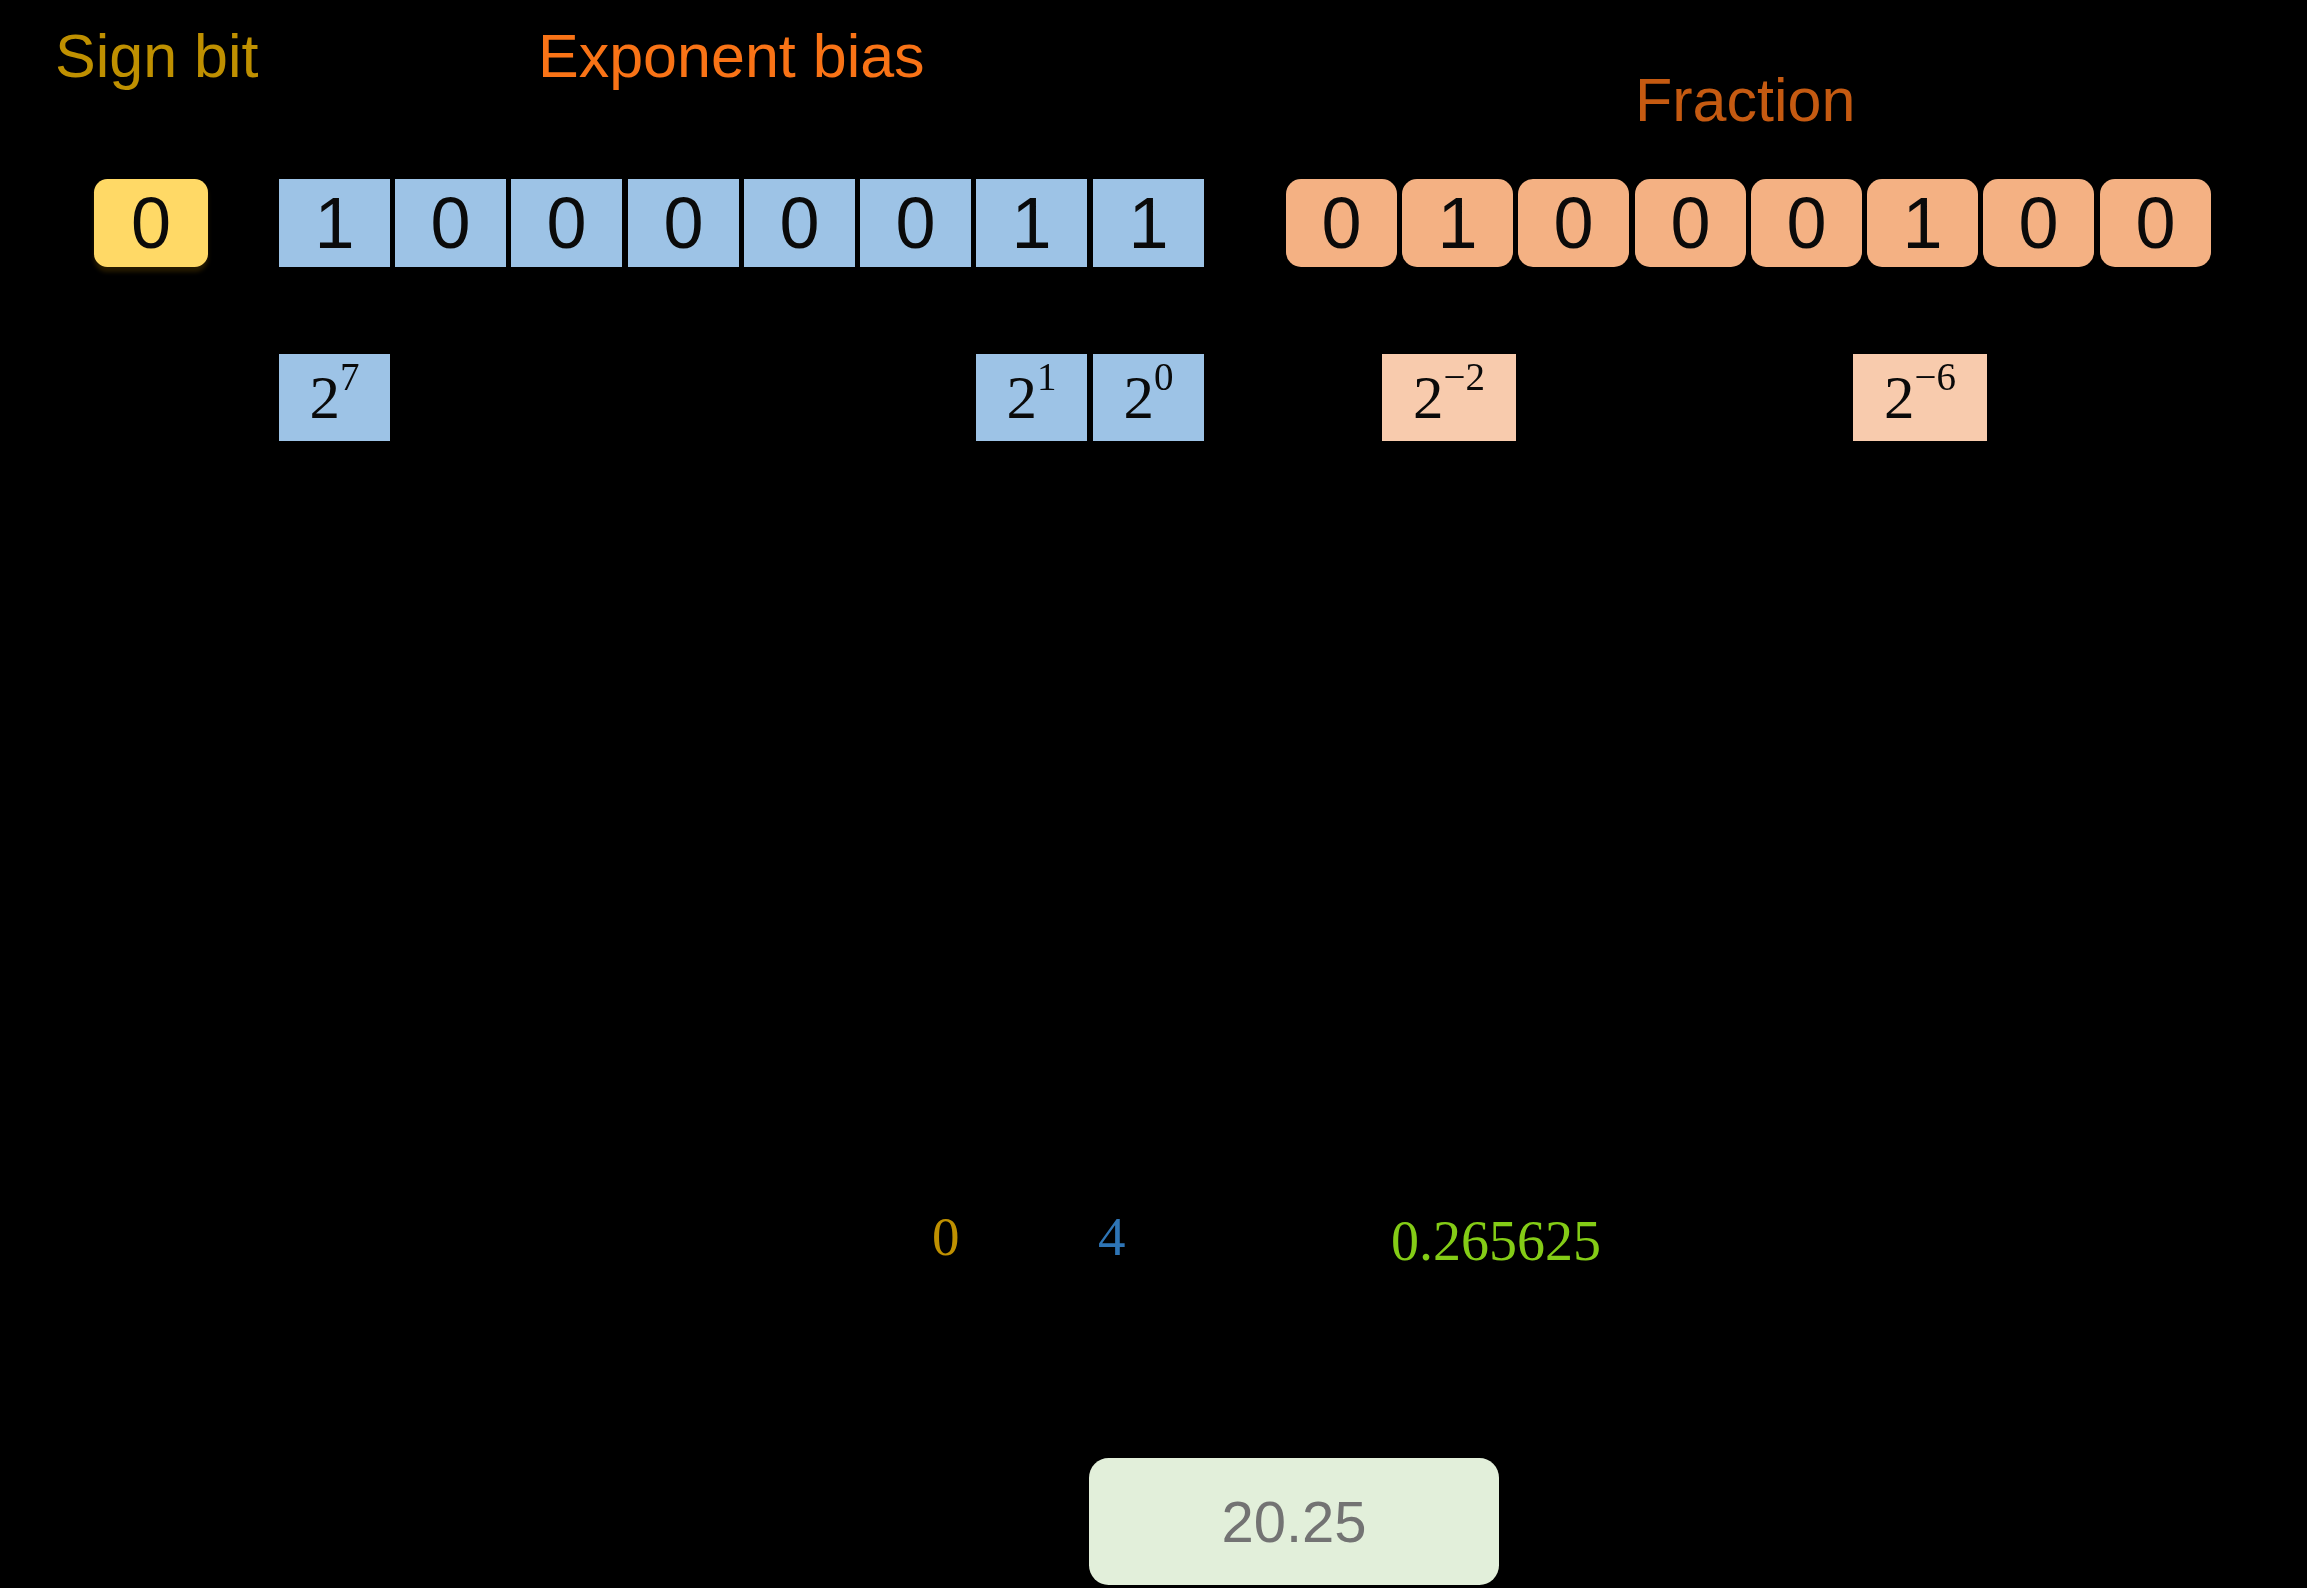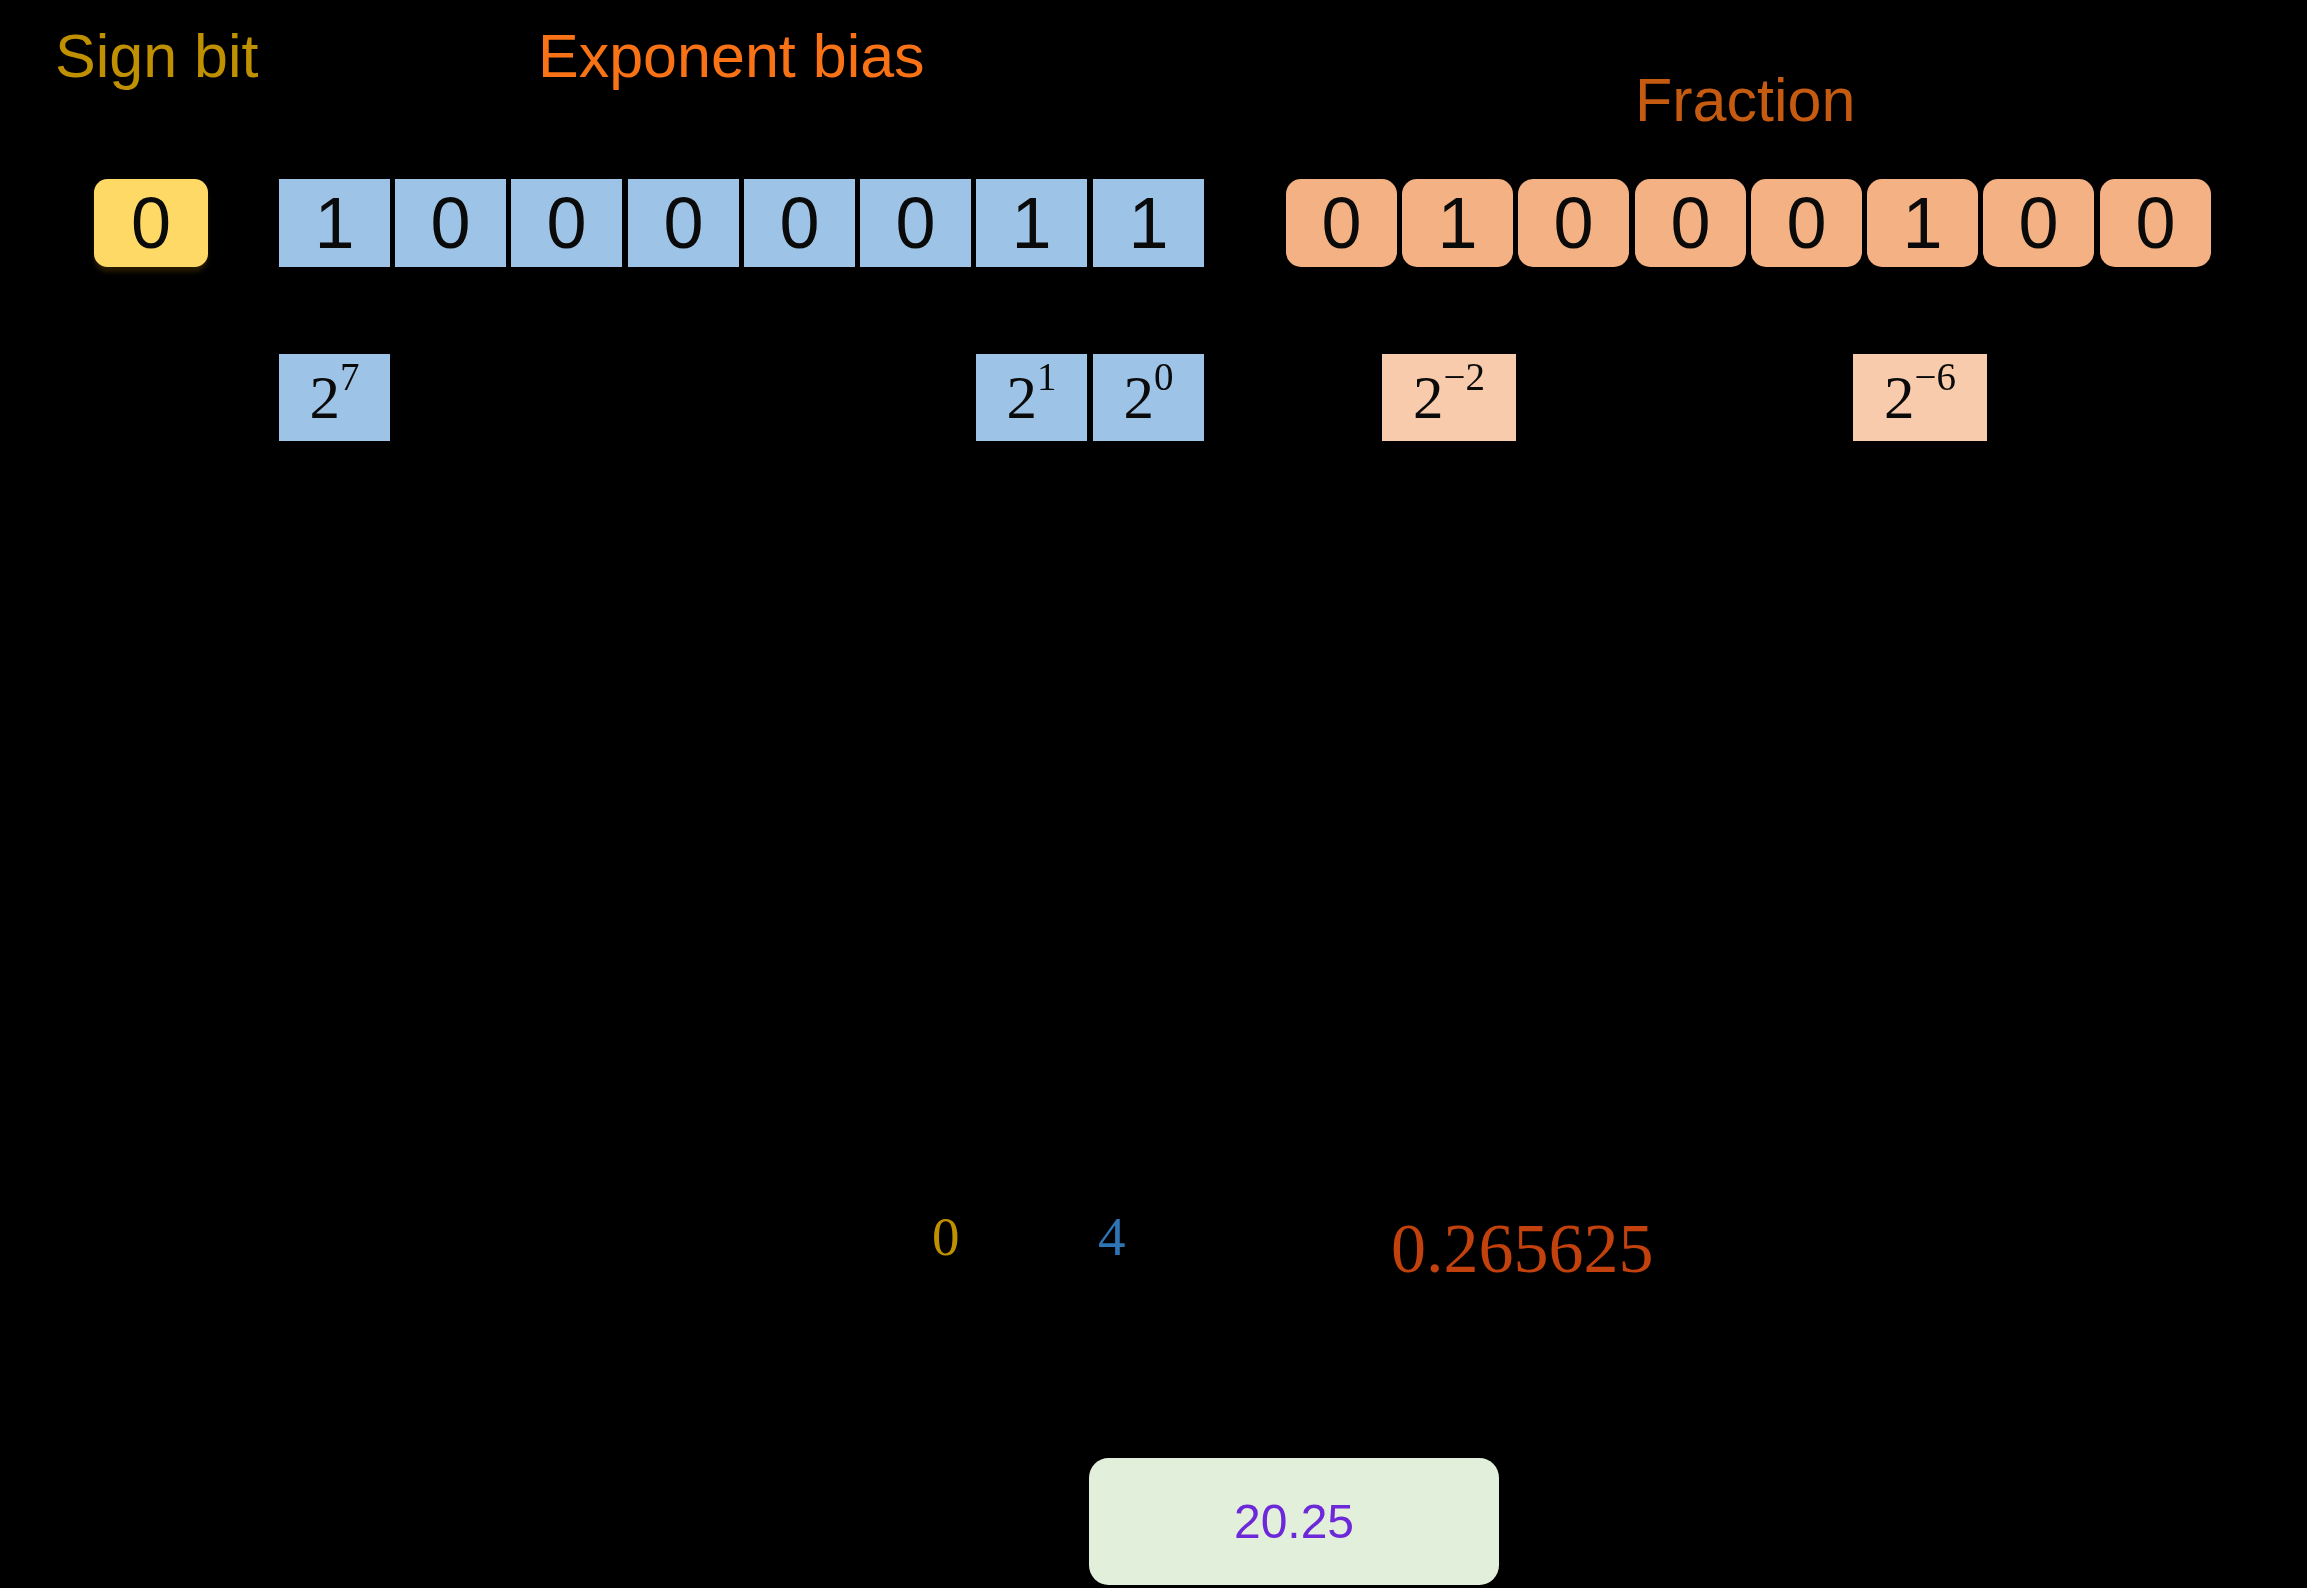--- a/index.html
+++ b/index.html
@@ -73,38 +73,38 @@
   .psup{ font-size:39px; line-height:1; position:relative; top:-21.5px; }
 
   
   .num{
     position:absolute;
     font-family:"Liberation Serif", serif;
     white-space:nowrap;
   }
   .num-sign{ left:932px; top:1205px; font-size:55px; color:#BF9000; }
   .num-exp { left:1098px; top:1205px; font-size:55px; color:#2E75B6; }
-  .num-frac{ left:1391px; top:1209px; font-size:70px; color:#c2410c; }
+  .num-frac{ left:1391px; top:1209px; font-size:56px; color:#84cc16; }
 
   
   .result{
     position:absolute;
     left:1089px;
     top:1458px;
     width:410px;
     height:127px;
     background:#E2EFDA;
     border-radius:19.7px;
     display:flex;
     align-items:center;
     justify-content:center;
   }
   .result-text{
-    font-size:48px;
-    color:#6d28d9;
+    font-size:58px;
+    color:#737373;
   }
 </style>
 </head>
 <body>
 
 <div class="stage">
 
   <div class="hdr hdr-sign">Sign bit</div>
   <div class="hdr hdr-exp">Exponent bias</div>
   <div class="hdr hdr-frac">Fraction</div>

